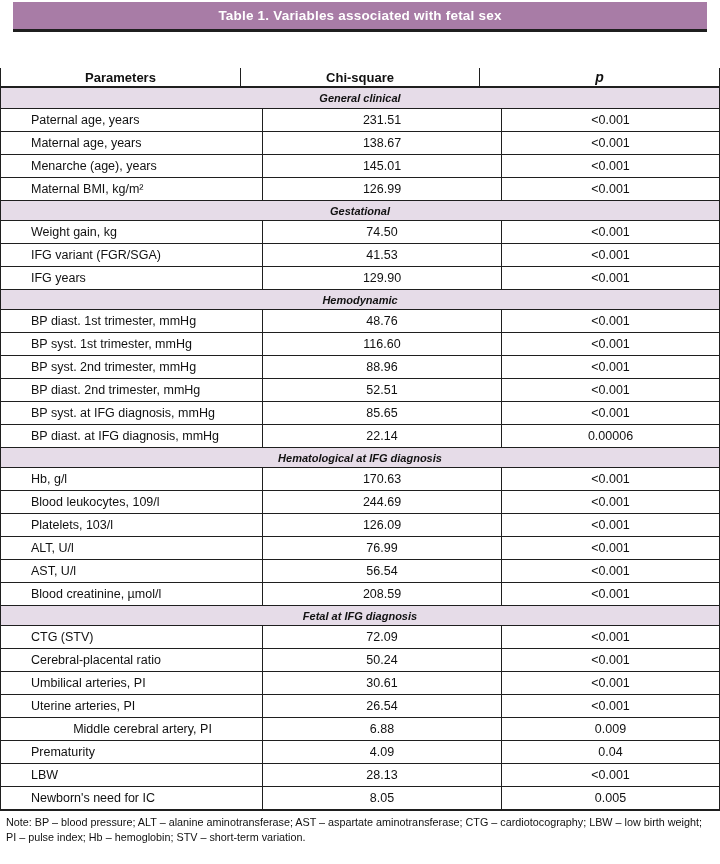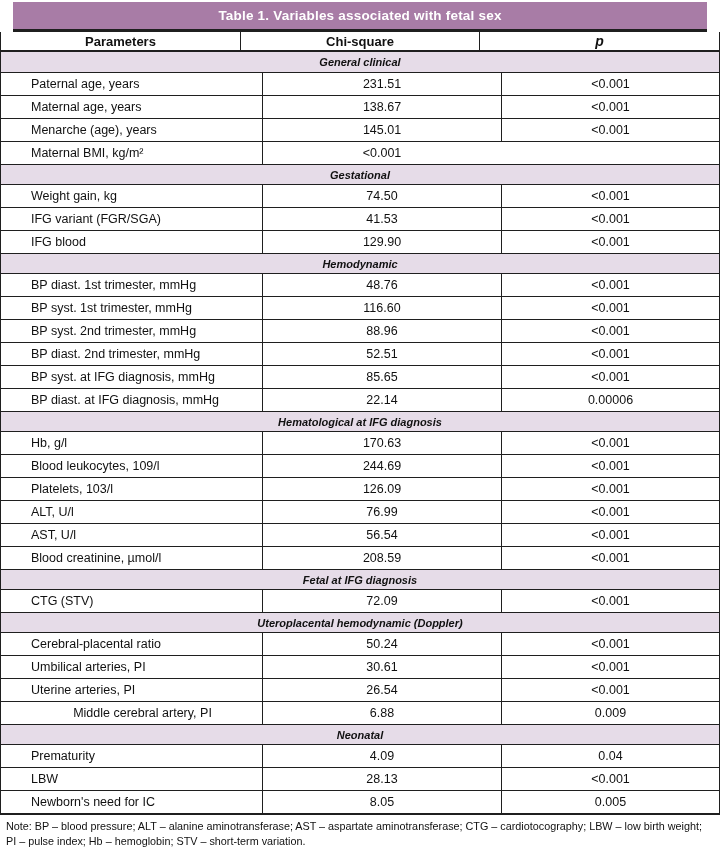--- a/index.html
+++ b/index.html
@@ -37,20 +37,21 @@
   }
 
   .grid-row {
     display: grid;
     grid-template-columns: 239px 239px 1fr;
   }
 
   .header-row {
     height: 20px;
     border-bottom: 2px solid var(--border);
+    margin-top: 36px;
   }
   .header-row .cell {
     font-weight: bold;
     font-size: 13px;
     display: flex; align-items: center; justify-content: center;
   }
   .header-row .cell-p { font-style: italic; font-size: 14px; }
 
   .cell + .cell { border-left: 1px solid var(--border); }
 
@@ -113,35 +114,36 @@
     <div class="cell cell-num">138.67</div>
     <div class="cell cell-num">&lt;0.001</div>
   </div>
         <div class="grid-row data-row">
     <div class="cell cell-param">Menarche (age), years</div>
     <div class="cell cell-num">145.01</div>
     <div class="cell cell-num">&lt;0.001</div>
   </div>
         <div class="grid-row data-row">
     <div class="cell cell-param">Maternal BMI, kg/m²</div>
+    <div class="cell cell-num">126.99</div>
     <div class="cell cell-num">&lt;0.001</div>
   </div>
         <div class="section-row">Gestational</div>
         <div class="grid-row data-row">
     <div class="cell cell-param">Weight gain, kg</div>
     <div class="cell cell-num">74.50</div>
     <div class="cell cell-num">&lt;0.001</div>
   </div>
         <div class="grid-row data-row">
     <div class="cell cell-param">IFG variant (FGR/SGA)</div>
     <div class="cell cell-num">41.53</div>
     <div class="cell cell-num">&lt;0.001</div>
   </div>
         <div class="grid-row data-row">
-    <div class="cell cell-param">IFG blood</div>
+    <div class="cell cell-param">IFG years</div>
     <div class="cell cell-num">129.90</div>
     <div class="cell cell-num">&lt;0.001</div>
   </div>
         <div class="section-row">Hemodynamic</div>
         <div class="grid-row data-row">
     <div class="cell cell-param">BP diast. 1st trimester, mmHg</div>
     <div class="cell cell-num">48.76</div>
     <div class="cell cell-num">&lt;0.001</div>
   </div>
         <div class="grid-row data-row">
@@ -199,42 +201,40 @@
     <div class="cell cell-param">Blood creatinine, µmol/l</div>
     <div class="cell cell-num">208.59</div>
     <div class="cell cell-num">&lt;0.001</div>
   </div>
         <div class="section-row">Fetal at IFG diagnosis</div>
         <div class="grid-row data-row">
     <div class="cell cell-param">CTG (STV)</div>
     <div class="cell cell-num">72.09</div>
     <div class="cell cell-num">&lt;0.001</div>
   </div>
-        <div class="section-row">Uteroplacental hemodynamic (Doppler)</div>
         <div class="grid-row data-row">
     <div class="cell cell-param">Cerebral-placental ratio</div>
     <div class="cell cell-num">50.24</div>
     <div class="cell cell-num">&lt;0.001</div>
   </div>
         <div class="grid-row data-row">
     <div class="cell cell-param">Umbilical arteries, PI</div>
     <div class="cell cell-num">30.61</div>
     <div class="cell cell-num">&lt;0.001</div>
   </div>
         <div class="grid-row data-row">
     <div class="cell cell-param">Uterine arteries, PI</div>
     <div class="cell cell-num">26.54</div>
     <div class="cell cell-num">&lt;0.001</div>
   </div>
         <div class="grid-row data-row">
     <div class="cell cell-param center">Middle cerebral artery, PI</div>
     <div class="cell cell-num">6.88</div>
     <div class="cell cell-num">0.009</div>
   </div>
-        <div class="section-row">Neonatal</div>
         <div class="grid-row data-row">
     <div class="cell cell-param">Prematurity</div>
     <div class="cell cell-num">4.09</div>
     <div class="cell cell-num">0.04</div>
   </div>
         <div class="grid-row data-row">
     <div class="cell cell-param">LBW</div>
     <div class="cell cell-num">28.13</div>
     <div class="cell cell-num">&lt;0.001</div>
   </div>

